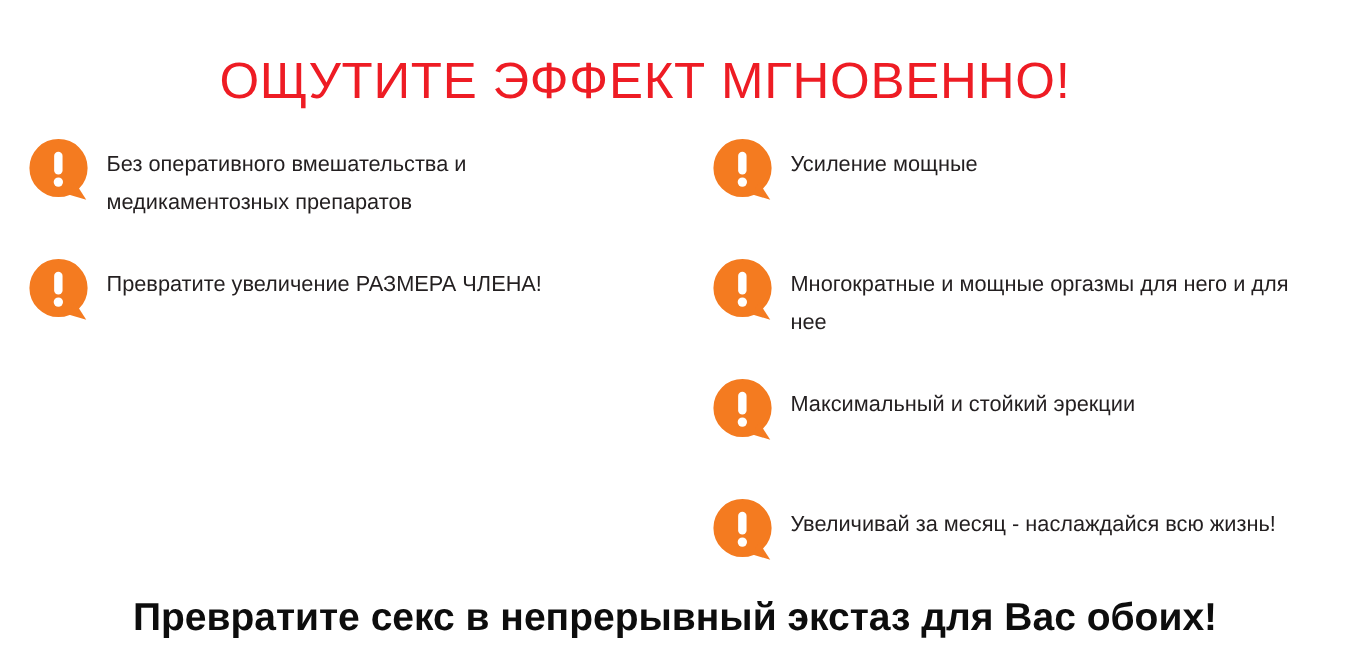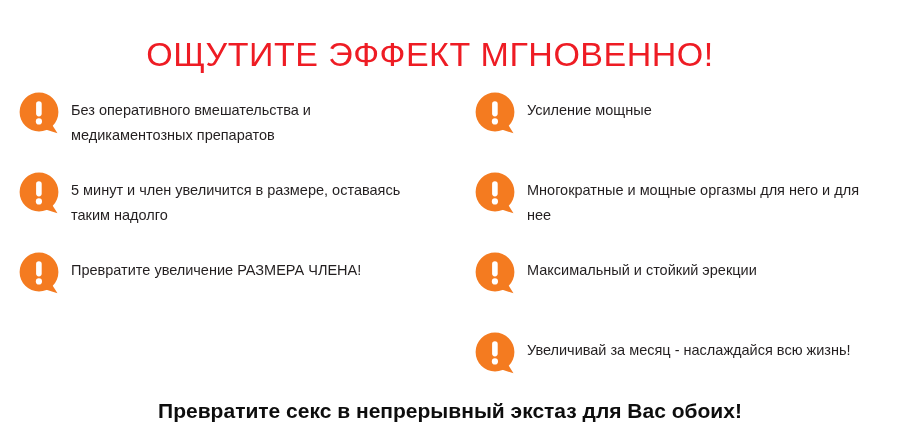--- a/index.html
+++ b/index.html
@@ -100,21 +100,21 @@
 
   
   .footer-slogan {
     position: absolute;
     left: 0;
     top: 398px;
     width: 900px;
     text-align: center;
     font-family: "Liberation Sans", sans-serif;
     font-weight: bold;
-    font-size: 21px;
+    font-size: 26px;
     line-height: 26px;
     color: #0d0d0d;
     white-space: nowrap;
   }
 </style>
 </head>
 <body>
 
 <div class="page">
 
@@ -130,31 +130,20 @@
             <path d="M21 1.6a19.4 19.4 0 1 1 0 38.8 19.4 19.4 0 0 1 0-38.8z" fill="#f47b20"></path>
             <path d="M32 30.5 L39.5 42.2 L27.6 38.6 Z" fill="#f47b20"></path>
             <rect x="18.1" y="10.2" width="5.6" height="15.2" rx="2.8" fill="#ffffff"></rect>
             <circle cx="20.9" cy="30.4" r="3.1" fill="#ffffff"></circle>
           </svg>
         </span>
         <span class="benefit-text">Без оперативного вмешательства и медикаментозных препаратов</span>
       </div>
 
 
-      <div class="benefit-row">
-        <span class="bullet-icon">
-          <svg viewBox="0 0 44 44" xmlns="http://www.w3.org/2000/svg">
-            <path d="M21 1.6a19.4 19.4 0 1 1 0 38.8 19.4 19.4 0 0 1 0-38.8z" fill="#f47b20"></path>
-            <path d="M32 30.5 L39.5 42.2 L27.6 38.6 Z" fill="#f47b20"></path>
-            <rect x="18.1" y="10.2" width="5.6" height="15.2" rx="2.8" fill="#ffffff"></rect>
-            <circle cx="20.9" cy="30.4" r="3.1" fill="#ffffff"></circle>
-          </svg>
-        </span>
-        <span class="benefit-text">5 минут и член увеличится в размере, оставаясь таким надолго</span>
-      </div>
 
       <div class="benefit-row">
         <span class="bullet-icon">
           <svg viewBox="0 0 44 44" xmlns="http://www.w3.org/2000/svg">
             <path d="M21 1.6a19.4 19.4 0 1 1 0 38.8 19.4 19.4 0 0 1 0-38.8z" fill="#f47b20"></path>
             <path d="M32 30.5 L39.5 42.2 L27.6 38.6 Z" fill="#f47b20"></path>
             <rect x="18.1" y="10.2" width="5.6" height="15.2" rx="2.8" fill="#ffffff"></rect>
             <circle cx="20.9" cy="30.4" r="3.1" fill="#ffffff"></circle>
           </svg>
         </span>

